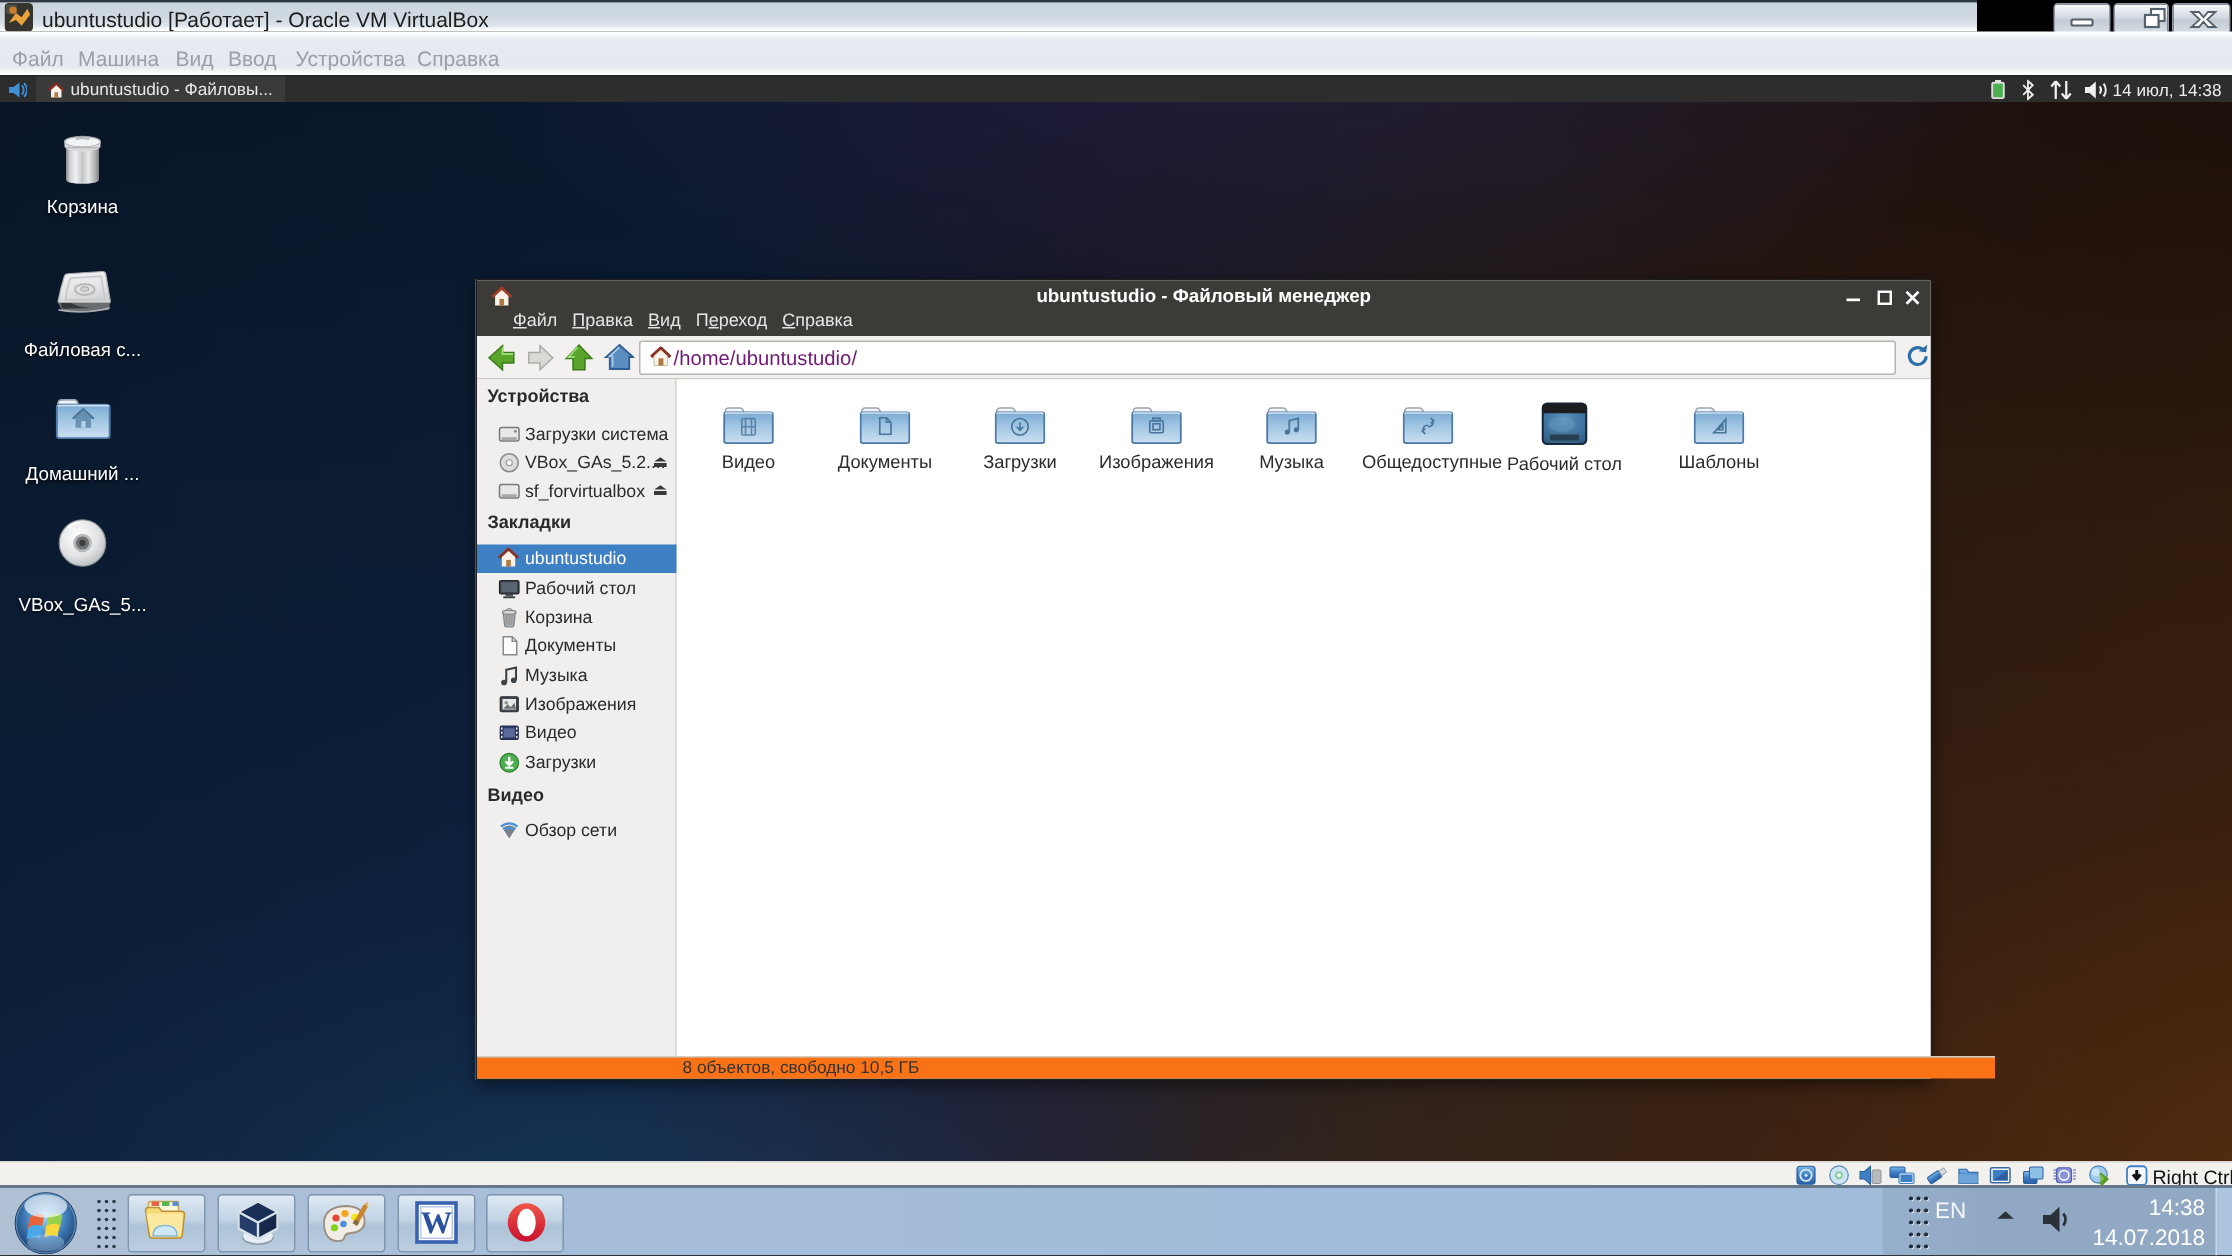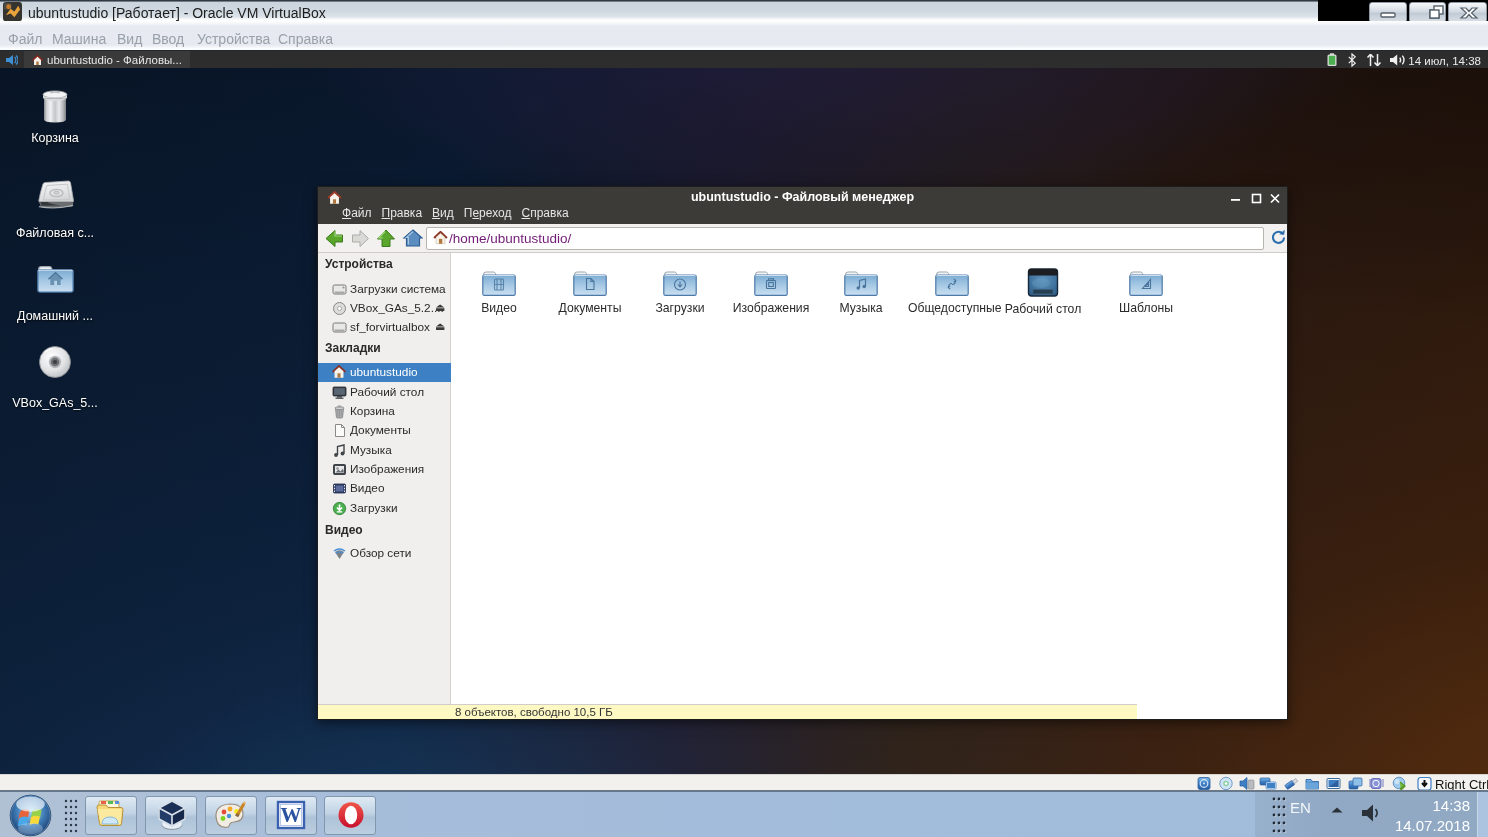--- a/index.html
+++ b/index.html
@@ -51,21 +51,21 @@
 #fm .shead { font-weight:bold; font-size:12px; color:#2a2a2a; padding-left:7px; padding-top:2px; }
 #fm .sitem { font-size:11.8px; color:#2a2a2a; }
 #fm .sitem .txt { position:absolute; left:32px; top:2px; white-space:nowrap; }
 #fm .sitem .ic { position:absolute; left:14px; top:2px; width:15px; height:15px; }
 #fm .sitem .ej { position:absolute; left:117px; top:2px; font-size:11px; color:#3a3a3a; }
 #fm .sel { background:#3d81c4; }
 #fm .sel .txt { color:#fff; }
 #fm .content { left:134px; top:66px; width:835px; height:451px; background:#fff; }
 .fitem { position:absolute; width:88px; text-align:center; }
 .fitem .flbl { margin-top:5px; font-size:12.2px; color:#2b2b2b; white-space:nowrap; }
-#fm .fstatus { left:0; top:517px; width:819px; height:15px; background:#fef9c3; border-top:1px solid #d0cec9; }
+#fm .fstatus { left:0; top:517px; width:1012px; height:15px; background:#f97316; border-top:1px solid #d0cec9; }
 #fm .fstatus span { position:absolute; left:137px; top:1px; font-size:11.5px; color:#333; }
 
 
 #vstatus { left:0; top:774px; width:1488px; height:17px; background:#f2f1ee; border-top:1px solid #d8d6d2; }
 #vstatus .rctrl { position:absolute; left:1435px; top:2px; font-size:13px; color:#111; white-space:nowrap; }
 
 
 #taskbar { left:0; top:790px; width:1488px; height:47px;
   background:linear-gradient(90deg, #b0c1d4 0%, #a6bdda 25%, #a2bcdb 60%, #a1bcdb 100%);
   border-top:2px solid #66788a; }

